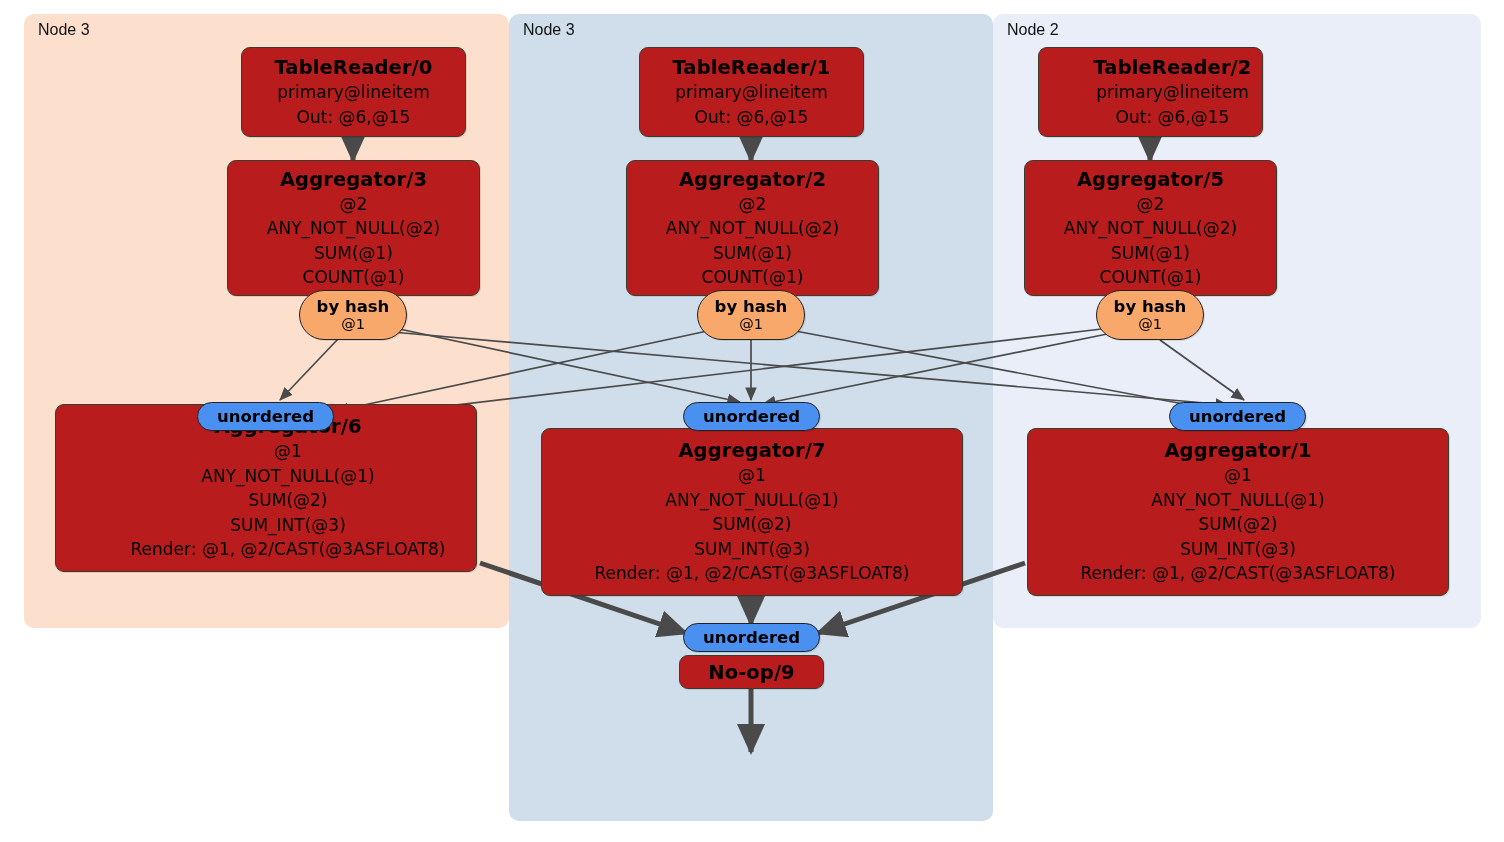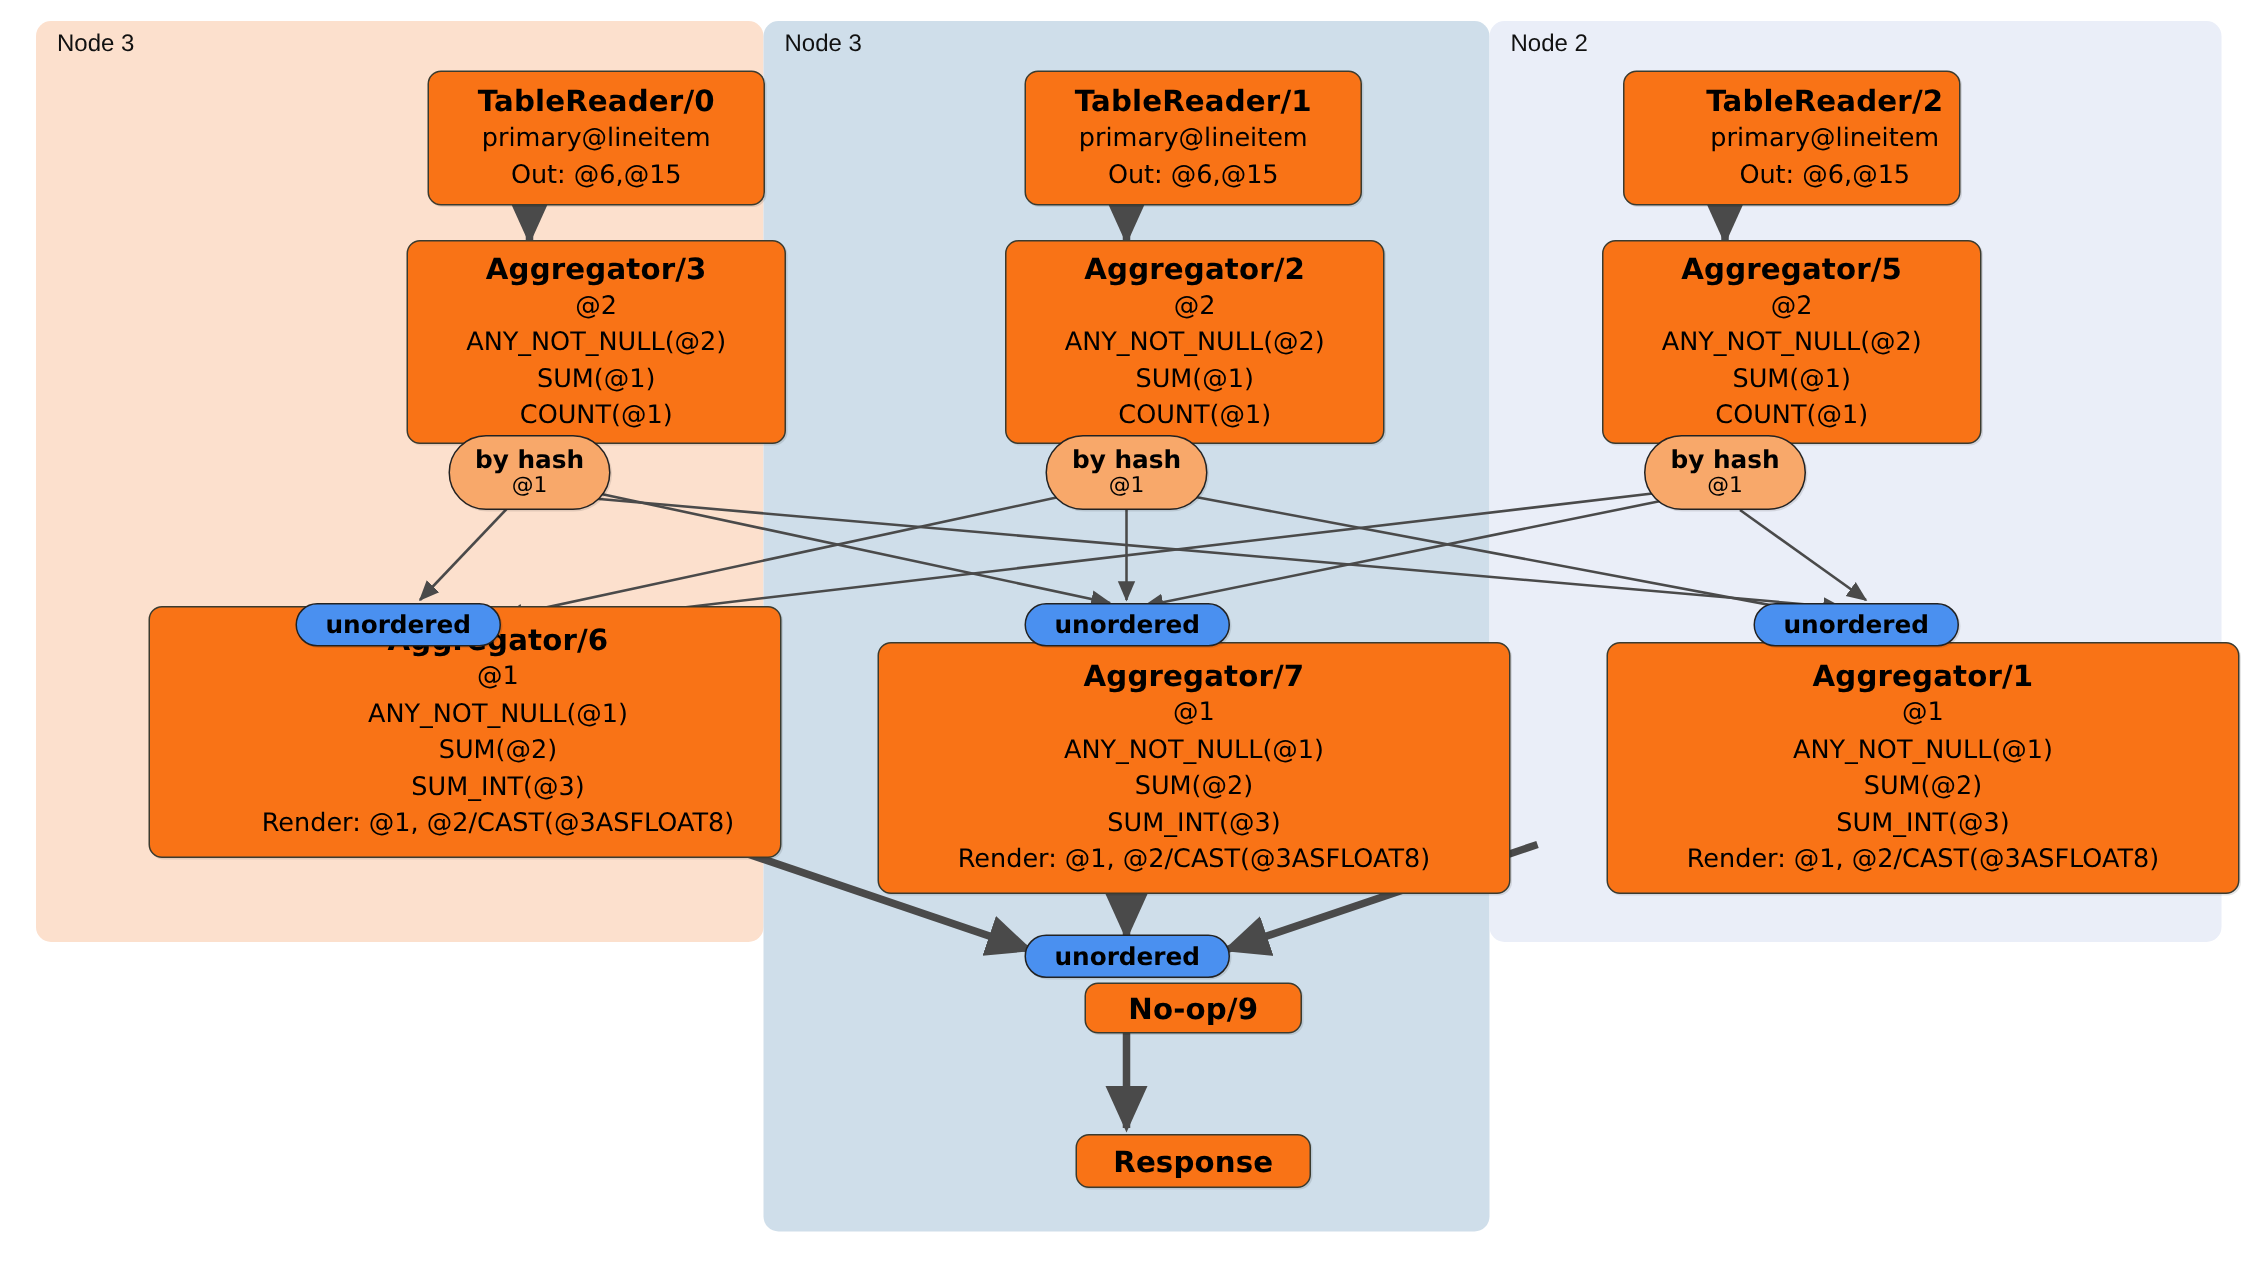--- a/index.html
+++ b/index.html
@@ -9,24 +9,24 @@
 
   
   .panel{position:absolute;border-radius:10px;}
   .panel .plabel{position:absolute;left:14px;top:7px;font-size:16px;color:#111;
                  font-family:"Liberation Sans",sans-serif;white-space:nowrap;}
 
   
   #edges{position:absolute;left:0;top:0;width:1504px;height:842px;}
 
   
-  .box{position:absolute;background:#f97316;border:1.6px solid #3b3b2f;border-radius:9px;
+  .box{position:absolute;background:#b91c1c;border:1.6px solid #3b3b2f;border-radius:9px;
        box-sizing:border-box;text-align:center;color:#000;
        display:flex;flex-direction:column;justify-content:center;align-items:center;
-       box-shadow:1px 1px 0 rgba(0,0,0,.10);margin-left:44px;}
+       box-shadow:1px 1px 0 rgba(0,0,0,.10);}
   .box .t{font-weight:bold;font-size:19.5px;line-height:25px;letter-spacing:.1px;
           font-family:"DejaVu Sans",sans-serif;}
   .box .l{font-size:17px;line-height:24.5px;font-family:"DejaVu Sans",sans-serif;white-space:nowrap;}
 
   .pill{position:absolute;box-sizing:border-box;border-radius:999px;
         display:flex;flex-direction:column;justify-content:center;
         text-align:center;color:#000;border:1.6px solid #222;
         box-shadow:1px 1px 0 rgba(0,0,0,.10);}
   .pill.hash{background:#f8a86a;}
   .pill.unord{background:#4a90f0;}
@@ -177,17 +177,14 @@
     <div class="l">SUM_INT(@3)</div>
     <div class="l">Render: @1, @2/CAST(@3ASFLOAT8)</div>
   </div>
 
   <div class="pill unord z-pill" style="left:683px;top:623px;width:137px;height:29px;">
     <div class="t">unordered</div>
   </div>
   <div class="box z-box" style="left:679px;top:655px;width:145px;height:34px;">
     <div class="t">No-op/9</div>
   </div>
-  <div class="box z-box" style="left:673px;top:756px;width:157px;height:36px;">
-    <div class="t">Response</div>
-  </div>
 
 </div>
 
 </body></html>

